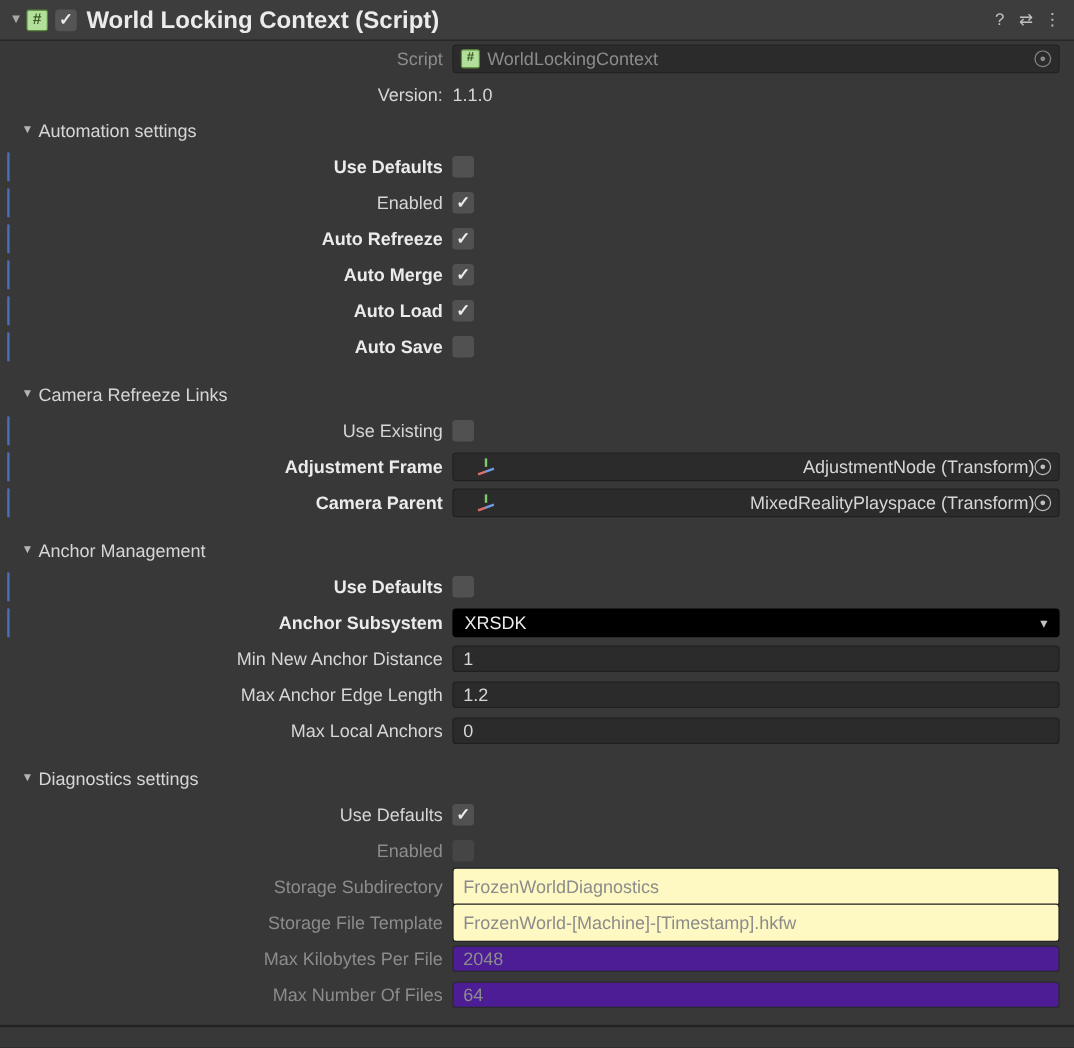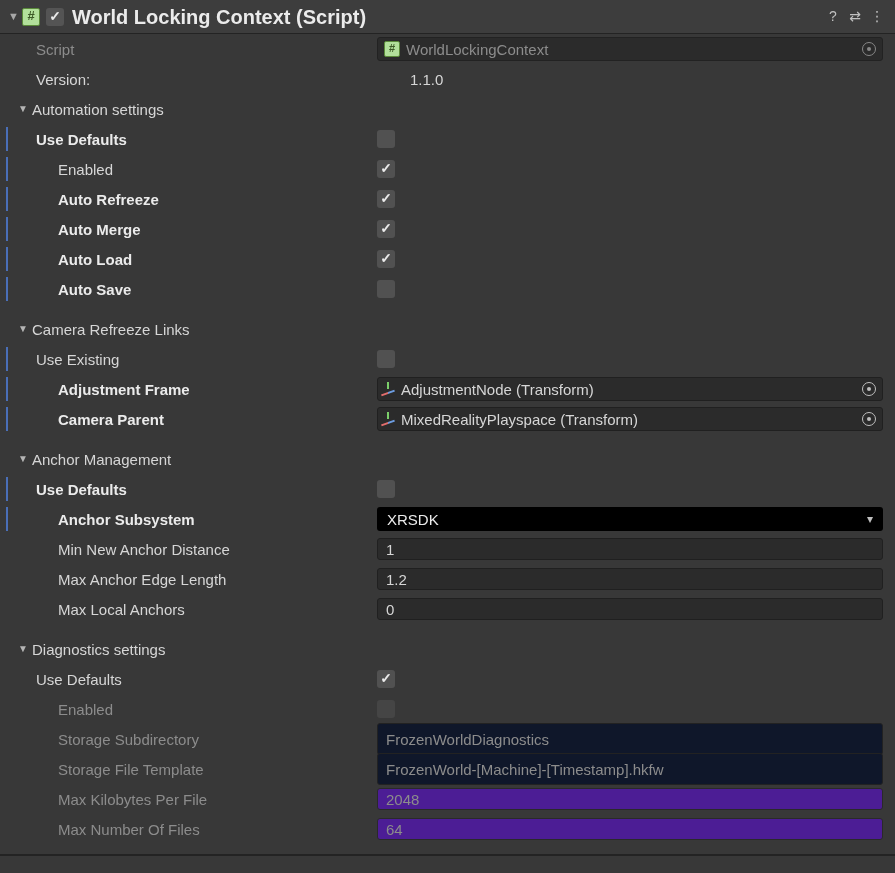--- a/index.html
+++ b/index.html
@@ -20,43 +20,43 @@
   .header{display:flex;align-items:center;height:34px;background:#3d3d3d;border-bottom:1px solid #232323;padding:0 8px;}
   .header .arrow{width:14px;color:#a8a8a8;font-size:11px;}
   .script-ico{width:18px;height:18px;background:#b2e09b;border:1px solid #5a8a3a;border-radius:2px;display:flex;align-items:center;justify-content:center;color:#3d5a27;font-weight:bold;font-size:13px;margin-right:6px;}
   .chk{width:18px;height:18px;background:#545454;border-radius:3px;display:flex;align-items:center;justify-content:center;margin-right:8px;cursor:pointer;}
   .chk.on::after{content:"✓";color:#eaeaea;font-size:14px;font-weight:bold;}
   .header-title{flex:1;font-weight:600;color:var(--text-bold);font-size:20px;}
   .hdr-ico{width:20px;text-align:center;color:#c0c0c0;cursor:pointer;font-size:14px;margin-left:2px;}
   .row{display:flex;align-items:center;height:30px;padding-left:18px;padding-right:12px;}
   .row.section-head .foldout{width:14px;font-size:10px;color:#b5b5b5;}
   .row.section-head{color:var(--text);}
-  .label{flex:0 0 359px;padding-right:8px;}
+  .label{flex:0 0 359px;padding-right:8px;text-align:right;}
   .label.indent1{padding-left:18px;}
   .label.indent2{padding-left:40px;}
   .label.bold{color:var(--text-bold);font-weight:600;}
   .label.dim{color:var(--text-dim);}
   .marker{position:relative;}
   .marker::before{content:"";position:absolute;left:6px;top:3px;bottom:3px;width:2px;background:var(--accent);}
   .value{flex:1;display:flex;align-items:center;}
-  .text-val{color:var(--text);margin-left:33px;}
+  .text-val{color:var(--text);}
   .checkbox{width:18px;height:18px;background:#515151;border-radius:3px;cursor:pointer;display:flex;align-items:center;justify-content:center;}
   .checkbox.on::after{content:"✓";color:#eaeaea;font-size:14px;font-weight:bold;}
   .checkbox.disabled{background:#454545;}
-  .objfield{flex:1;height:24px;background:#2b2b2b;border:1px solid #202020;border-radius:3px;display:flex;align-items:center;padding:0 3px;color:var(--text);position:relative;}
+  .objfield{flex:1;height:24px;background:#2b2b2b;border:1px solid #202020;border-radius:3px;display:flex;align-items:center;padding:0 20px;color:var(--text);position:relative;justify-content:space-between;}
   .objfield .axis{width:14px;height:14px;margin-right:6px;position:relative;}
   .objfield .axis::before{content:"";position:absolute;left:3px;top:0;width:2px;height:7px;background:#7bcf6a;transform:translateX(3px);}
   .objfield .axis::after{content:"";position:absolute;left:0;bottom:2px;width:14px;height:2px;background:linear-gradient(90deg,#e26d6d 50%,#6d9de2 50%);transform:rotate(-20deg);}
   .objfield .picker{position:absolute;right:6px;top:50%;transform:translateY(-50%);width:14px;height:14px;border:1.5px solid #c0c0c0;border-radius:50%;}
   .objfield .picker::after{content:"";position:absolute;width:4px;height:4px;background:#c0c0c0;border-radius:50%;left:50%;top:50%;transform:translate(-50%,-50%);}
   .dropdown{flex:1;height:24px;background:#000000;border-radius:3px;display:flex;align-items:center;padding:0 10px;color:var(--text-bold);position:relative;cursor:pointer;}
   .dropdown::after{content:"▾";position:absolute;right:10px;color:#c0c0c0;font-size:12px;}
   .numfield{flex:1;height:22px;background:#2b2b2b;border:1px solid #202020;border-radius:3px;padding:0 8px;color:var(--text);display:flex;align-items:center;}
   .numfield.disabled{background:#4c1d95;color:var(--text-dim);border-color:#2a2a2a;}
-  .staticfield{flex:1;height:32px;background:#0f172a;border:1px solid #222;border-radius:3px;padding:0 8px;color:var(--text-dim);display:flex;align-items:center;}
+  .staticfield{flex:1;height:32px;background:#fef9c3;border:1px solid #222;border-radius:3px;padding:0 8px;color:var(--text-dim);display:flex;align-items:center;}
   .script-ref{flex:1;height:24px;background:#2b2b2b;border:1px solid #222;border-radius:3px;display:flex;align-items:center;padding:0 6px;color:var(--text-dim);position:relative;}
   .script-ref .sico{width:16px;height:16px;background:#b2e09b;border:1px solid #5a8a3a;border-radius:2px;display:flex;align-items:center;justify-content:center;color:#3d5a27;font-size:11px;font-weight:bold;margin-right:6px;}
   .script-ref .picker{position:absolute;right:6px;top:50%;transform:translateY(-50%);width:14px;height:14px;border:1.5px solid #888;border-radius:50%;}
   .script-ref .picker::after{content:"";position:absolute;width:4px;height:4px;background:#888;border-radius:50%;left:50%;top:50%;transform:translate(-50%,-50%);}
   .bottom-line{height:2px;background:#232323;margin-top:10px;}
 </style>
 </head>
 <body>
 
 <div class="panel">

